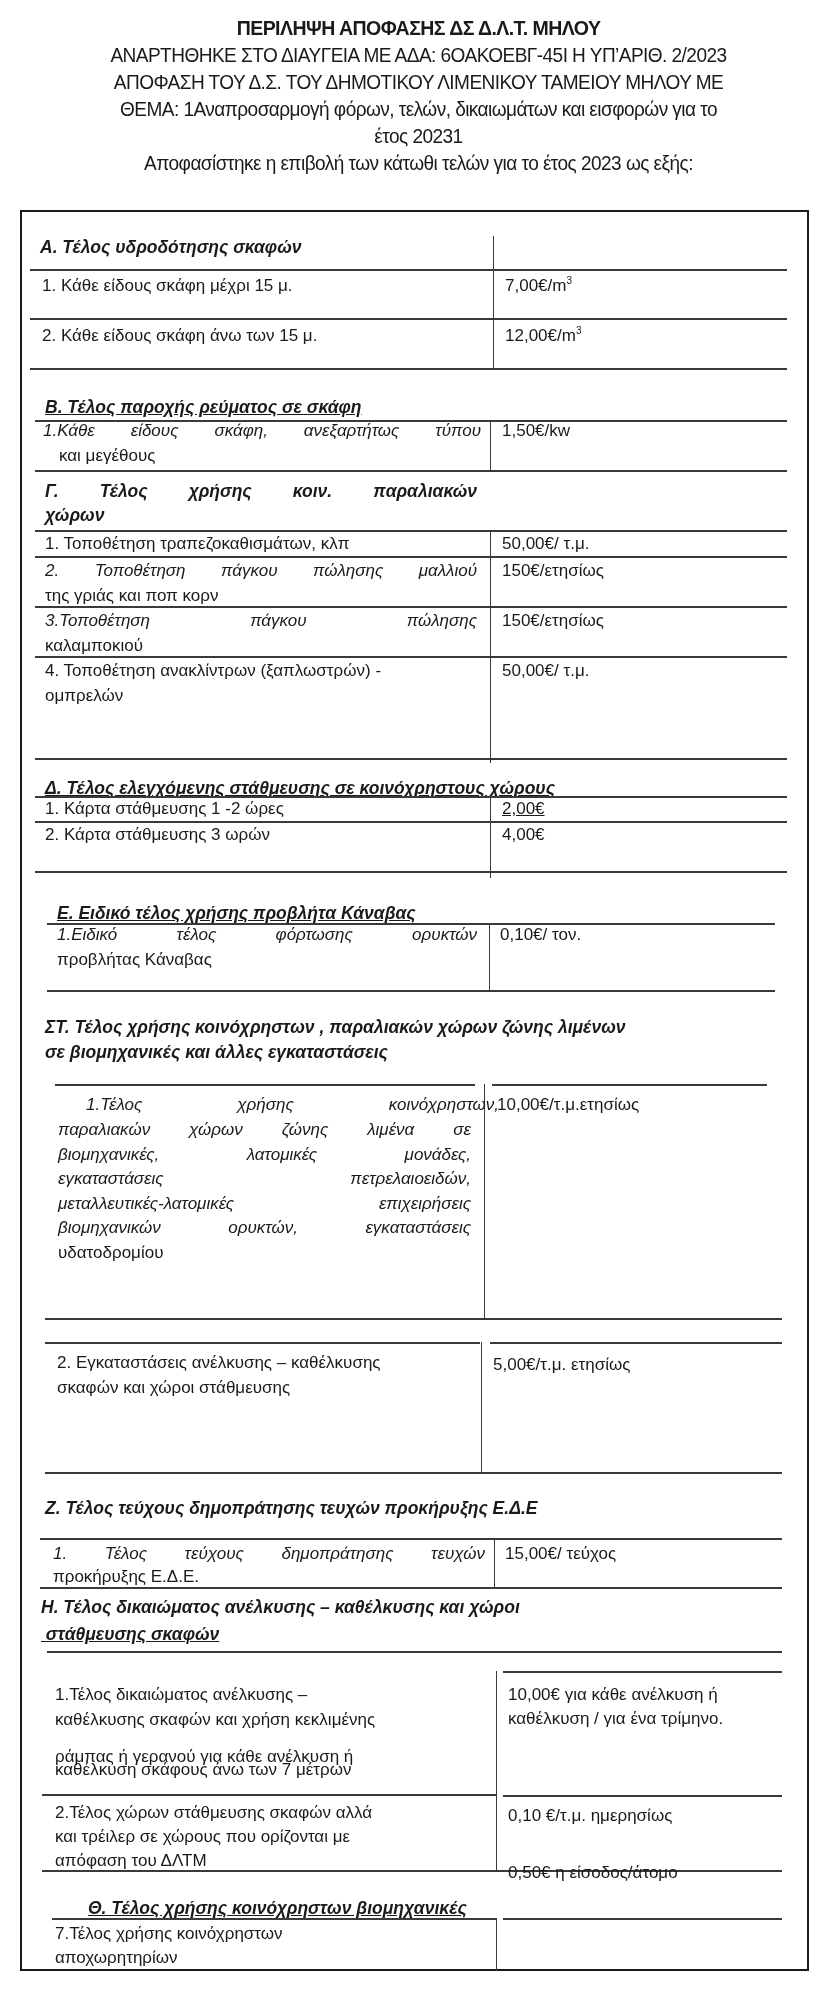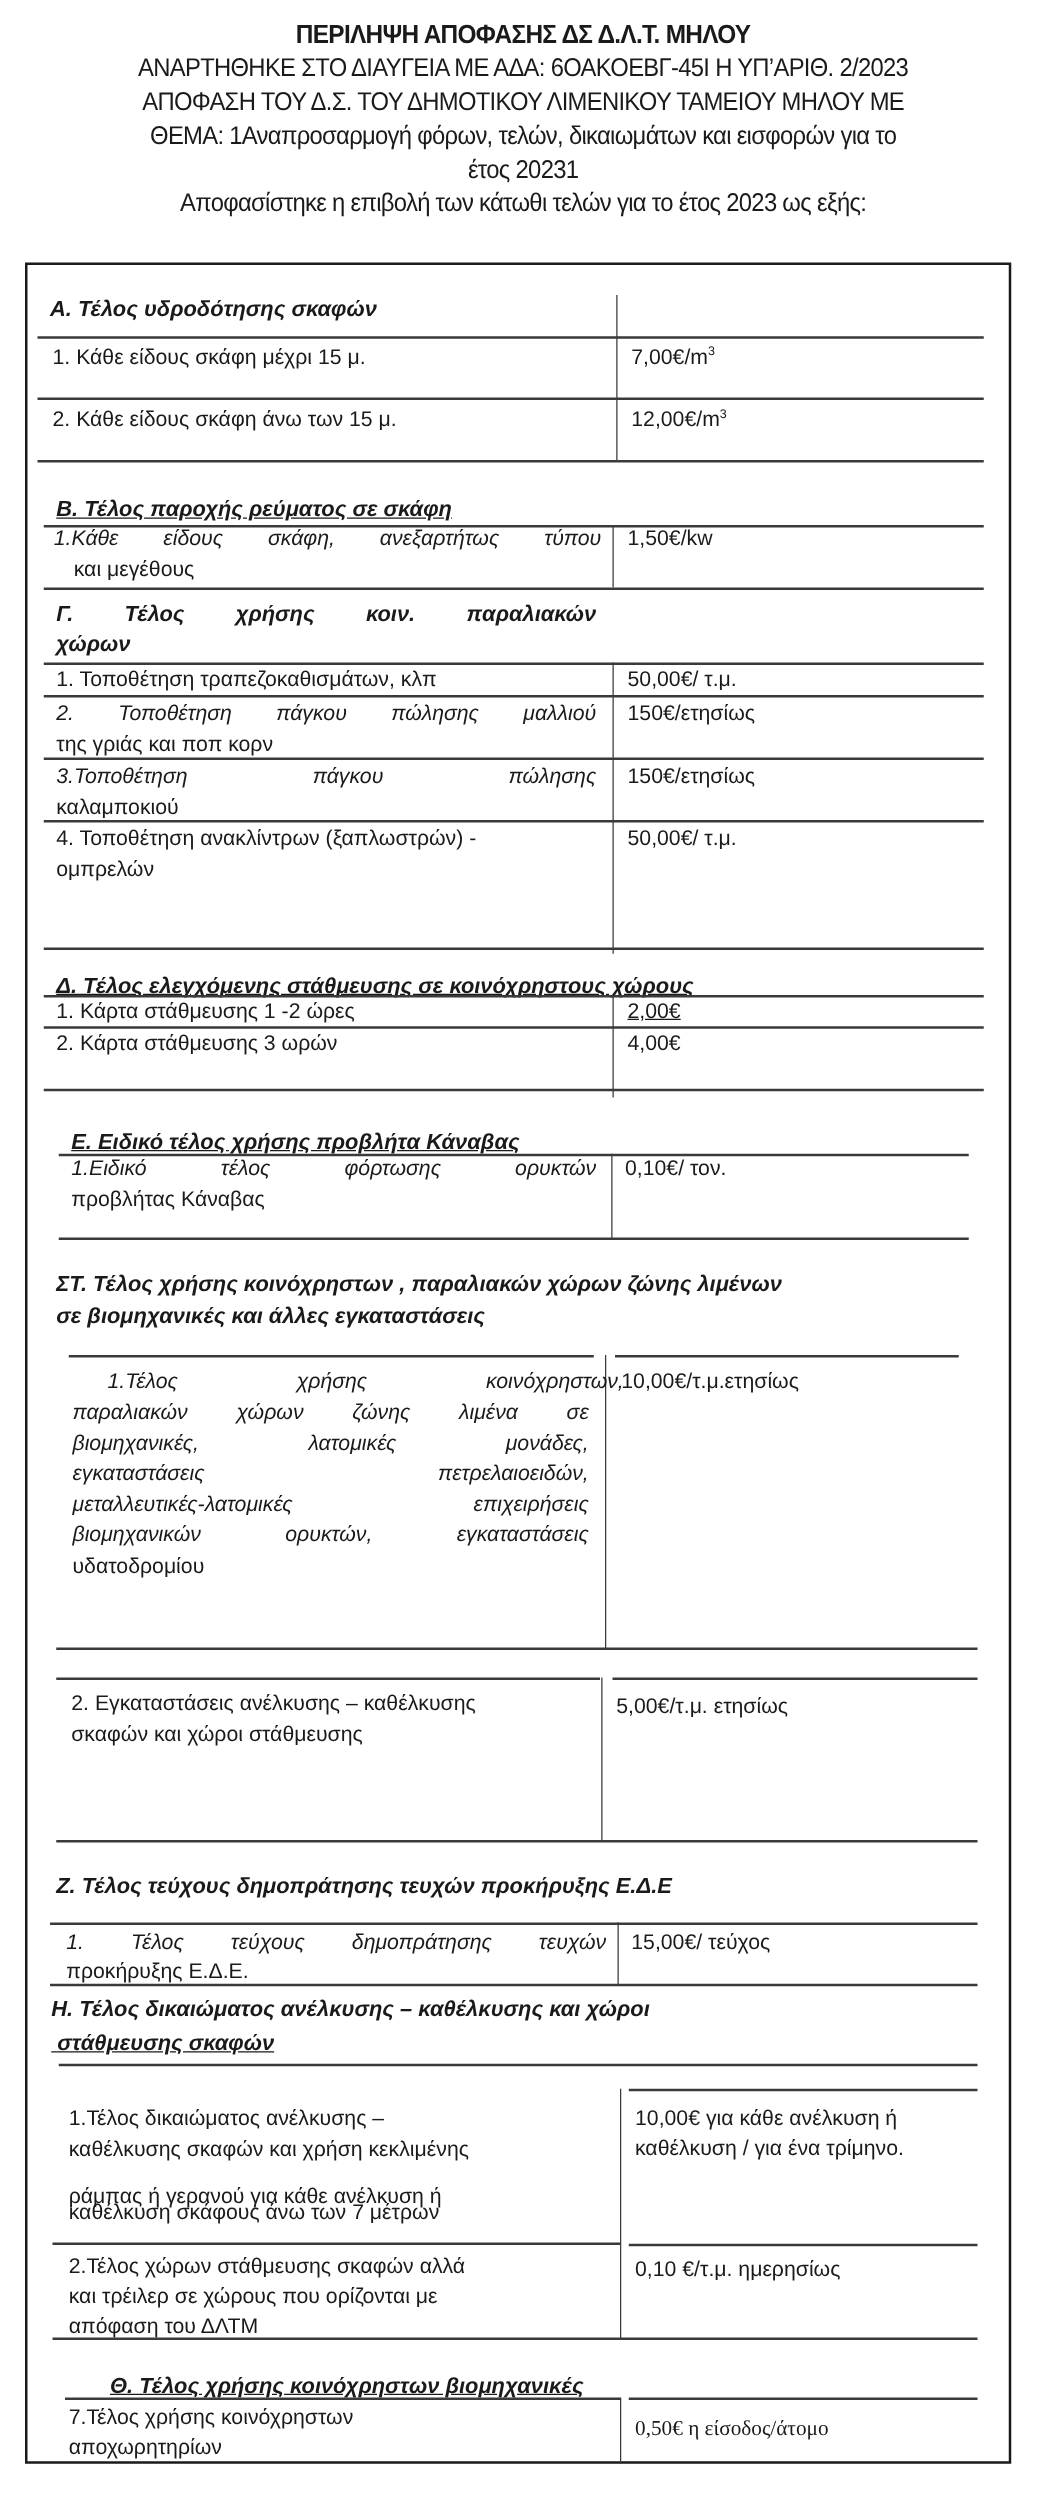--- a/index.html
+++ b/index.html
@@ -190,15 +190,15 @@
 </div>
 
 <div>
   <div class="h" style="left:88px;top:1895px;text-decoration:underline;">Θ.  Τέλος χρήσης κοινόχρηστων βιομηχανικές</div>
   <div class="hl" style="left:52px;top:1918px;width:444px;"></div>
   <div class="hl" style="left:503px;top:1918px;width:279px;"></div>
   <div class="vl" style="left:496px;top:1918px;height:53px;"></div>
   <div>
     <div class="t" style="left:55px;top:1921px;">7.Τέλος χρήσης κοινόχρηστων</div>
     <div class="t" style="left:55px;top:1945px;">αποχωρητηρίων</div>
-    <div class="t" style="left:508px;top:1930px;font-family:Liberation Serif, serif;">0,50€ η είσοδος/άτομο</div>
+    <div class="t" style="left:508px;top:1860px;">0,50€ η είσοδος/άτομο</div>
   </div>
 </div>
 
 </body></html>

